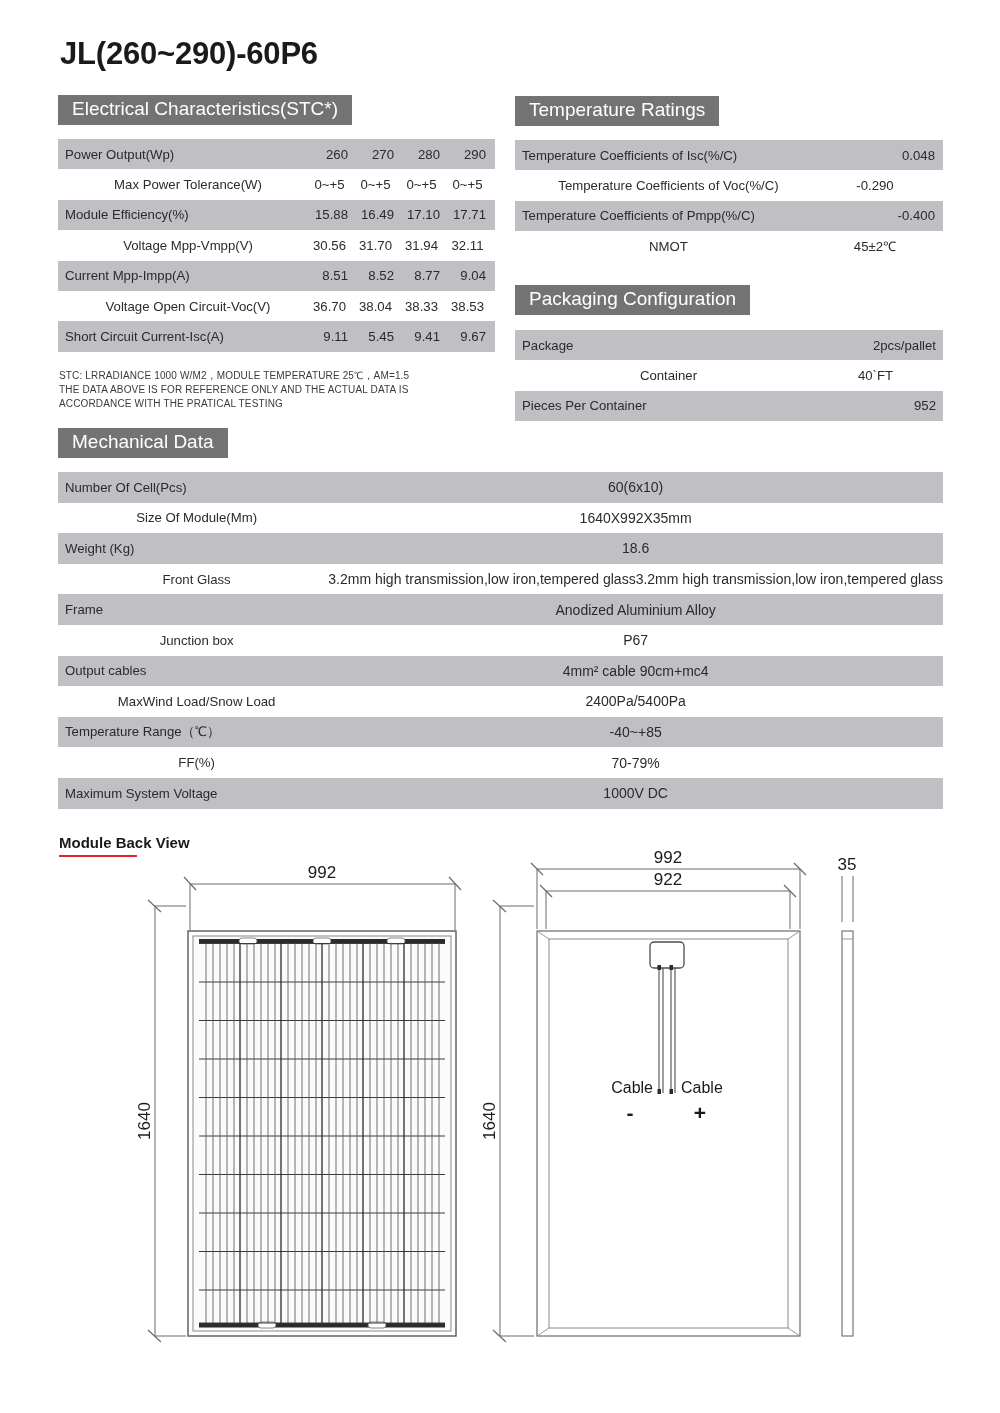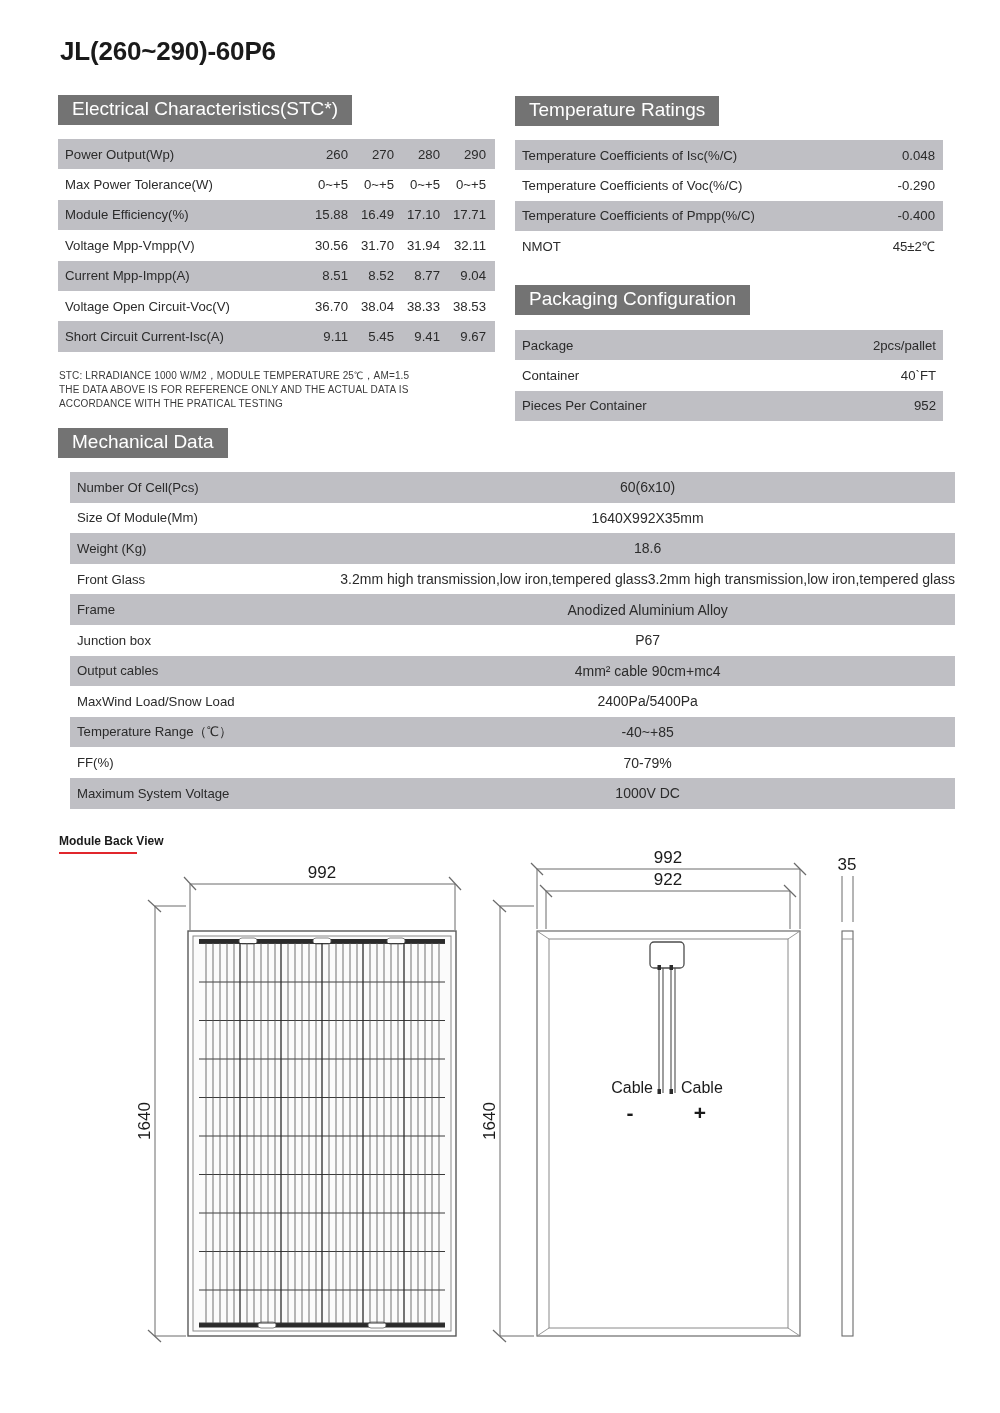--- a/index.html
+++ b/index.html
@@ -12,21 +12,21 @@
     color: #231f20;
     position: relative;
     overflow: hidden;
   }
   .page { position: absolute; left: 0; top: 0; width: 1000px; height: 1413px; }
 
   
   .doc-title {
     position: absolute;
     left: 60px; top: 36px;
-    font-size: 26px;
+    font-size: 31px;
     font-weight: bold;
     letter-spacing: -0.2px;
     color: #1a1a1a;
   }
 
   
   .sec-head {
     position: absolute;
     background: #737373;
     color: #ffffff;
@@ -41,59 +41,59 @@
   .spec-table { position: absolute; border-collapse: collapse; }
   .spec-table td {
     font-size: 13.2px;
     color: #2b2b2b;
     padding: 0;
     height: 30.4px;
     vertical-align: middle;
     white-space: nowrap;
   }
   .spec-table tr.shade td { background: #bfbfc4; }
-  .spec-table tr.plain td { background: #ffffff; }
+  .spec-table tr.plain td { background: #ffffff; text-align: center; }
   td.lbl { padding-left: 7px; text-align: left; }
   td.num { text-align: right; padding-right: 7px; }
 
   
   #electrical-table { left: 58px; top: 139px; width: 437px; }
   #electrical-table td.lbl { width: 253px; }
   #electrical-table td.num { width: 46px; padding-right: 9px; }
 
   
   #temperature-table { left: 515px; top: 140px; width: 428px; }
   #temperature-table td.lbl { width: 300px; }
   #temperature-table td.num { width: 128px; padding-right: 8px; }
 
   
   #packaging-table { left: 515px; top: 330px; width: 428px; }
   #packaging-table td.lbl { width: 300px; }
   #packaging-table td.num { width: 128px; }
 
   
-  #mechanical-table { left: 58px; top: 472px; width: 885px; margin-left: 12px; }
+  #mechanical-table { left: 58px; top: 472px; width: 885px; }
   #mechanical-table td { height: 30.6px; }
   #mechanical-table td.lbl { width: 330px; }
   #mechanical-table td.val { width: 555px; text-align: center; font-size: 14px; }
 
   
   .stc-note {
     position: absolute;
     left: 59px; top: 369px;
     font-size: 10px;
     line-height: 1.42;
     color: #3a3a3a;
     letter-spacing: 0.15px;
     white-space: pre-line;
   }
 
   
   .mbv-wrap { position: absolute; left: 59px; top: 834px; }
-  .mbv-title { font-size: 12px; font-weight: bold; color: #1a1a1a; }
+  .mbv-title { font-size: 15px; font-weight: bold; color: #1a1a1a; }
   .mbv-rule { width: 78px; height: 2.2px; background: #e1262c; margin-top: 4px; }
 
   
   .drawings { position: absolute; left: 0; top: 846px; width: 1000px; height: 560px; }
   .drawings svg { display: block; }
   .dimtext { font-family: "Liberation Sans", sans-serif; font-size: 17px; fill: #1a1a1a; }
   .cabletext { font-family: "Liberation Sans", sans-serif; font-size: 16px; fill: #1a1a1a; }
   .signtext { font-family: "Liberation Sans", sans-serif; font-size: 21px; font-weight: bold; fill: #1a1a1a; }
 </style>
 </head>

